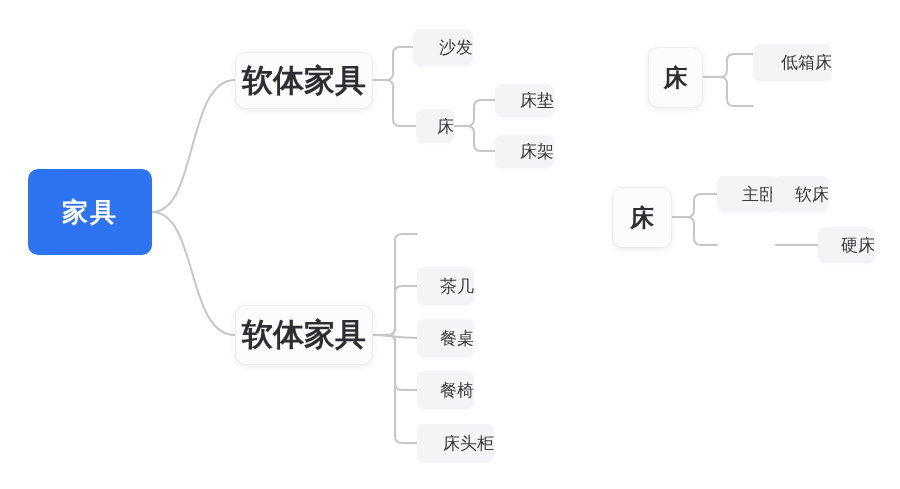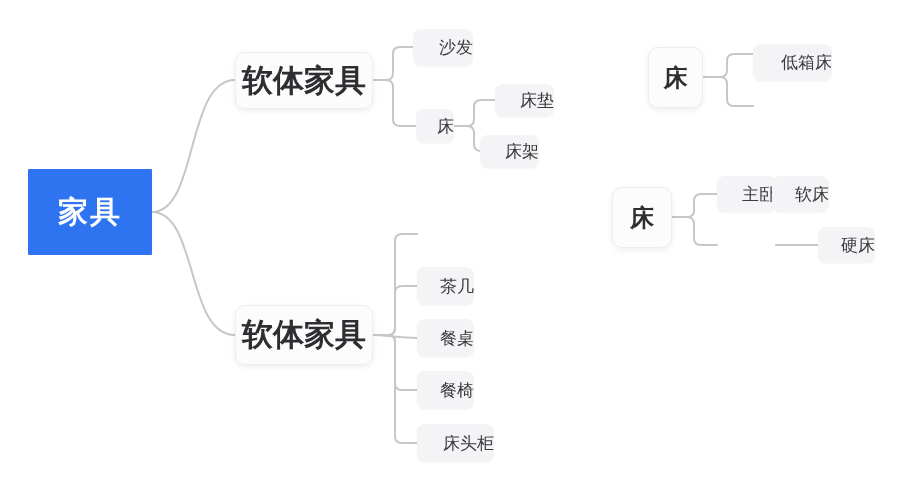--- a/index.html
+++ b/index.html
@@ -25,22 +25,22 @@
   .node{
     position:absolute;
     display:flex;align-items:center;justify-content:center;
     box-sizing:border-box;
     white-space:nowrap;
     user-select:none;
   }
   .node.root{
     background:var(--root-bg);
     color:var(--root-text);
-    font-weight:700;font-size:30px;
-    border-radius:1px;
+    font-weight:700;font-size:26px;
+    border-radius:10px;
     letter-spacing:2px;
   }
   .node.main{
     background:var(--main-bg);
     border:1px solid var(--main-border);
     box-shadow:0 2px 6px rgba(0,0,0,0.07);
     color:var(--main-text);
     font-weight:700;font-size:31px;
     border-radius:10px;
   }
@@ -52,21 +52,21 @@
     border-radius:8px;
     box-shadow:0 1px 2px rgba(0,0,0,0.04);
     justify-content:flex-end;
   }
   
   .n0{left:28px;top:169px;width:124px;height:86px}
   .n1{left:235px;top:52px;width:138px;height:57px}
   .n2{left:413px;top:29px;width:60px;height:37px}
   .n3{left:416px;top:109px;width:38px;height:34px}
   .n4{left:495px;top:84px;width:59px;height:33px}
-  .n5{left:480px;top:135px;width:59px;height:33px}
+  .n5{left:495px;top:135px;width:59px;height:33px}
   .n6{left:235px;top:305px;width:138px;height:60px}
   .n7{left:417px;top:215px;width:77px;height:38px}
   .n8{left:417px;top:267px;width:57px;height:38px}
   .n9{left:417px;top:319px;width:57px;height:38px}
   .n10{left:417px;top:371px;width:57px;height:38px}
   .n11{left:417px;top:424px;width:77px;height:38px}
   .n12{left:648px;top:47px;width:55px;height:61px}
   .n13{left:753px;top:44px;width:79px;height:37px}
   .n14{left:753px;top:88px;width:79px;height:37px}
   .n15{left:612px;top:187px;width:60px;height:61px}

